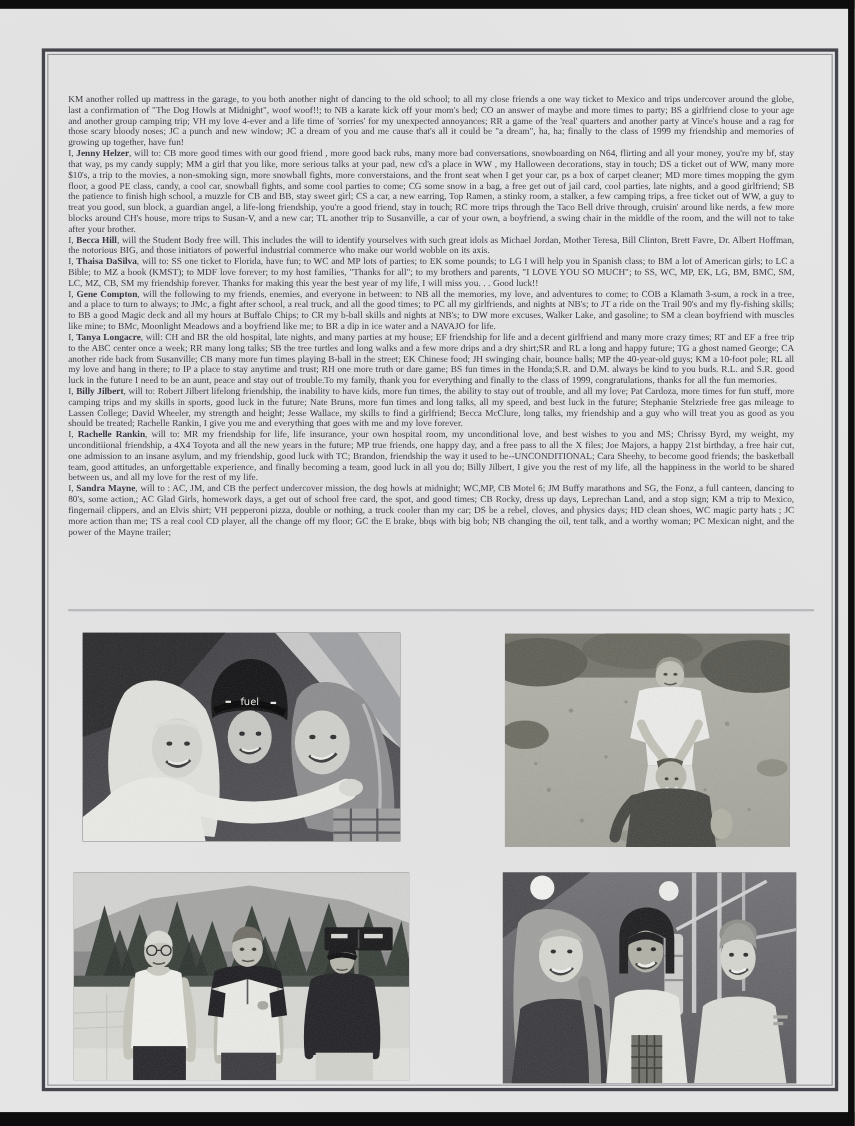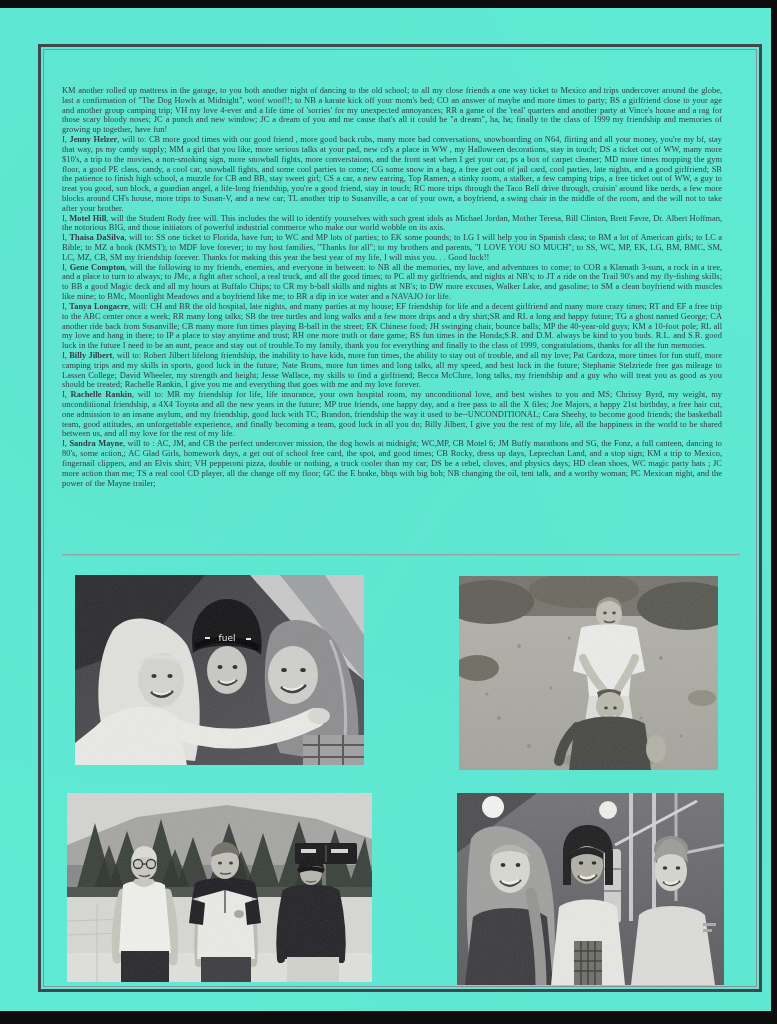--- a/index.html
+++ b/index.html
@@ -1,16 +1,16 @@
 <!DOCTYPE html>
 <html><head>
 <meta charset="utf-8">
 <style>
   html,body{margin:0;padding:0;background:#111;}
-  .screen{position:relative;width:777px;height:1024px;background:#5eead4;overflow:hidden;
+  .screen{position:relative;width:777px;height:1024px;background:#e5e5e5;overflow:hidden;
           font-family:"Liberation Serif","DejaVu Serif",serif;}
   .edge{position:absolute;background:#0d0d0d;}
   .edge-top{left:0;top:0;width:777px;height:8px;}
   .edge-right{left:771px;top:0;width:6px;height:1024px;}
   .edge-bottom{left:0;top:1011px;width:777px;height:13px;}
   .page-tint{position:absolute;inset:0;background:
       radial-gradient(ellipse at 20% 30%, rgba(120,120,140,0.05), transparent 60%),
       radial-gradient(ellipse at 80% 70%, rgba(120,120,140,0.04), transparent 55%);pointer-events:none;}
   .frame{position:absolute;left:38px;top:44px;width:724px;height:948px;}
   .rule-outer{position:absolute;inset:0;border:3px solid #45454d;}
@@ -39,21 +39,21 @@
   <div class="edge edge-right"></div>
   <div class="edge edge-bottom"></div>
 
   <div class="frame">
     <div class="rule-outer"></div>
     <div class="rule-inner"></div>
 
     <div class="wills" id="wills">
         <p class="will">KM another rolled up mattress in the garage, to you both another night of dancing to the old school; to all my close friends a one way ticket to Mexico and trips undercover around the globe, last a confirmation of "The Dog Howls at Midnight", woof woof!!; to NB a karate kick off your mom's bed; CO an answer of maybe and more times to party; BS a girlfriend close to your age and another group camping trip; VH my love 4-ever and a life time of 'sorries' for my unexpected annoyances; RR a game of the 'real' quarters and another party at Vince's house and a rag for those scary bloody noses; JC a punch and new window; JC a dream of you and me cause that's all it could be "a dream", ha, ha; finally to the class of 1999 my friendship and memories of growing up together, have fun!</p>
         <p class="will"><span>I, </span><b class="testator">Jenny Helzer</b><span>, will to:  CB more good times with our good friend ,  more good back rubs, many more bad conversations, snowboarding on N64, flirting and all your money, you're my bf, stay that way, ps my candy supply; MM a girl that you like, more serious talks at your pad, new cd's a place in WW , my Halloween decorations, stay in touch; DS a ticket out of WW, many more $10's, a trip to the movies, a non-smoking sign, more snowball fights, more converstaions, and the front seat when I get your car, ps a box of carpet cleaner; MD more times mopping the gym floor, a good PE class, candy, a cool car, snowball fights, and some cool parties to come; CG some snow in a bag, a free get out of jail card, cool parties, late nights, and a good girlfriend; SB the patience to finish high school, a muzzle for CB and BB, stay sweet girl; CS a car, a new earring, Top Ramen, a stinky room, a stalker, a few camping trips, a free ticket out of WW, a guy to treat you good, sun block, a guardian angel, a life-long friendship, you're a good friend, stay in touch; RC more trips through the Taco Bell drive through, cruisin' around like nerds, a few more blocks around CH's house, more trips to Susan-V, and a new car; TL another trip to Susanville, a car of your own, a boyfriend, a swing chair in the middle of the room, and the will not to take after your brother.</span></p>
-        <p class="will"><span>I, </span><b class="testator">Motel Hill</b><span>, will the Student Body free will.  This includes the will to identify yourselves with such great idols as Michael Jordan, Mother Teresa, Bill Clinton, Brett Favre, Dr. Albert Hoffman, the notorious BIG, and those initiators of powerful industrial commerce who make our world wobble on its axis.</span></p>
+        <p class="will"><span>I, </span><b class="testator">Becca Hill</b><span>, will the Student Body free will.  This includes the will to identify yourselves with such great idols as Michael Jordan, Mother Teresa, Bill Clinton, Brett Favre, Dr. Albert Hoffman, the notorious BIG, and those initiators of powerful industrial commerce who make our world wobble on its axis.</span></p>
         <p class="will"><span>I, </span><b class="testator">Thaisa DaSilva</b><span>, will to:  SS one ticket to Florida, have fun; to WC and MP lots of parties; to EK some pounds; to LG I will help you in Spanish class; to BM a lot of American girls; to LC a Bible; to MZ a book (KMST); to MDF love forever; to my host families, "Thanks for all";  to my brothers and parents, "I LOVE YOU SO MUCH"; to SS, WC, MP, EK, LG, BM, BMC,  SM, LC, MZ, CB, SM my friendship forever.  Thanks for making this year the best year of my life, I will miss you. . . Good luck!!</span></p>
         <p class="will"><span>I, </span><b class="testator">Gene Compton</b><span>, will the following to my friends, enemies, and everyone in between:  to NB all the memories, my love, and adventures to come; to COB a Klamath 3-sum, a rock in a tree, and a place to turn to always; to JMc, a fight after school, a real truck, and all the good times; to PC all my girlfriends, and nights at NB's; to JT a ride on the Trail 90's and my fly-fishing skills; to BB a good Magic deck and all my hours at Buffalo Chips; to CR my b-ball skills and nights at NB's; to DW more excuses, Walker Lake, and  gasoline;  to SM a clean boyfriend with muscles like mine; to BMc, Moonlight Meadows and a boyfriend like me; to BR a dip in ice water and a NAVAJO for life.</span></p>
         <p class="will"><span>I, </span><b class="testator">Tanya Longacre</b><span>, will:  CH and BR the old hospital, late nights, and many parties at my house; EF friendship for life and a decent girlfriend and many more crazy times; RT and EF a free trip to the ABC center once a week; RR many long talks; SB the tree turtles and long walks and a few more drips and a dry shirt;SR and RL a long and happy future; TG a ghost named George; CA another ride back from Susanville; CB many more fun times playing B-ball in the street; EK Chinese food; JH swinging chair, bounce balls; MP the 40-year-old guys; KM a 10-foot pole; RL all my love and hang in there; to IP a place to stay anytime and trust; RH  one more truth or dare game; BS fun times in the Honda;S.R. and D.M. always be kind to you buds. R.L. and S.R. good luck in the future I need to be an aunt, peace and stay out of trouble.To my family, thank you for everything and finally to the class of 1999, congratulations, thanks for all the fun memories.</span></p>
         <p class="will"><span>I, </span><b class="testator">Billy Jilbert</b><span>, will to:  Robert Jilbert lifelong friendship, the inability to have kids, more fun times, the ability to stay out of trouble, and all my love; Pat Cardoza, more times for fun stuff, more camping trips and my skills in sports, good luck in the future;  Nate Bruns, more fun times and long talks, all my speed, and best luck in the future; Stephanie Stelzriede free gas mileage to Lassen College; David Wheeler, my strength and height;  Jesse Wallace, my skills to find a girlfriend; Becca McClure, long talks, my friendship and a guy who will treat you as good as you should be treated; Rachelle Rankin, I give you me and everything that goes with me and my love forever.</span></p>
         <p class="will"><span>I, </span><b class="testator">Rachelle Rankin</b><span>, will to:  MR my friendship for life, life insurance, your own hospital room, my unconditional love, and best wishes to you and MS; Chrissy Byrd, my weight, my unconditiional friendship, a 4X4 Toyota and all the new years in the future; MP true friends,  one happy day, and a free pass to all the X files; Joe Majors, a happy 21st birthday, a free hair cut, one admission to an insane asylum, and my friendship, good luck with TC; Brandon, friendship the way it used to be--UNCONDITIONAL; Cara Sheehy, to become good friends; the basketball team, good attitudes, an unforgettable experience, and finally becoming a team, good luck in all you do; Billy Jilbert, I give you the rest of my life, all the happiness in the world to be shared between us, and all my love for the rest of my life.</span></p>
         <p class="will"><span>I, </span><b class="testator">Sandra Mayne</b><span>, will to :  AC, JM, and CB the perfect undercover mission, the dog howls at midnight; WC,MP, CB Motel 6; JM Buffy marathons and SG, the Fonz, a full canteen, dancing to 80's, some action,; AC Glad Girls, homework days, a get out of school free card, the spot, and good times; CB Rocky, dress up days, Leprechan Land, and a stop sign; KM a trip to Mexico, fingernail clippers, and an Elvis shirt; VH pepperoni pizza, double or nothing, a truck cooler than my car; DS be a rebel, cloves, and physics days; HD clean shoes, WC magic party hats ; JC more action than me; TS a real cool CD player, all the change off my floor; GC the E brake, bbqs with big bob; NB changing the oil, tent talk, and a worthy woman; PC Mexican night, and the power of the Mayne trailer;</span></p>
       </div>
 
     <div class="divider"></div>
 

